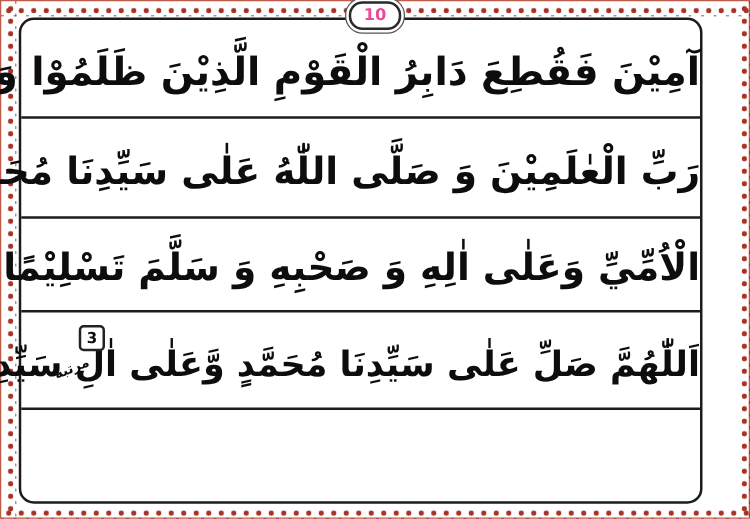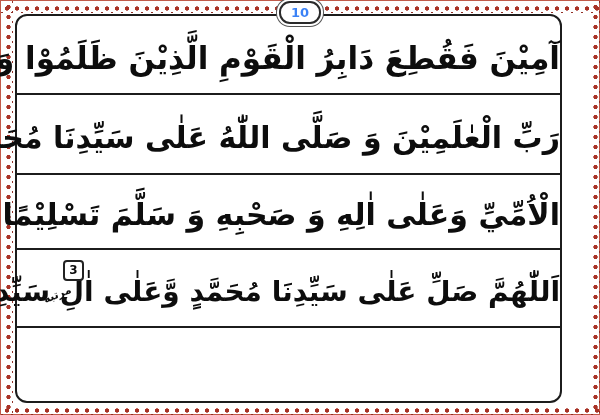--- a/index.html
+++ b/index.html
@@ -33,21 +33,21 @@
   .chain.left { left:0; }
   .chain.right { right:0; }
 
   
   .badge {
     position:absolute; top:1px; left:50%; transform:translateX(-50%);
     width:38px; height:19px; background:#fff;
     border:2px solid #2a2a2a; border-radius:11px;
     box-shadow: 0 0 0 2px #ffffff, 0 0 0 3px #555555;
     text-align:center; font-weight:bold; font-size:13px; line-height:19px;
-    color:#3b82f6; z-index:3;
+    color:#ec4899; z-index:3;
   }
 
   
   .frame {
     position:absolute; left:15px; top:14px; width:543px; height:385px;
     border:2px solid #1c1c1c; border-radius:12px;
     display:flex; flex-direction:column; background:#fff; z-index:2;
   }
   .row {
     border-bottom:2px solid #1c1c1c; box-sizing:border-box;

